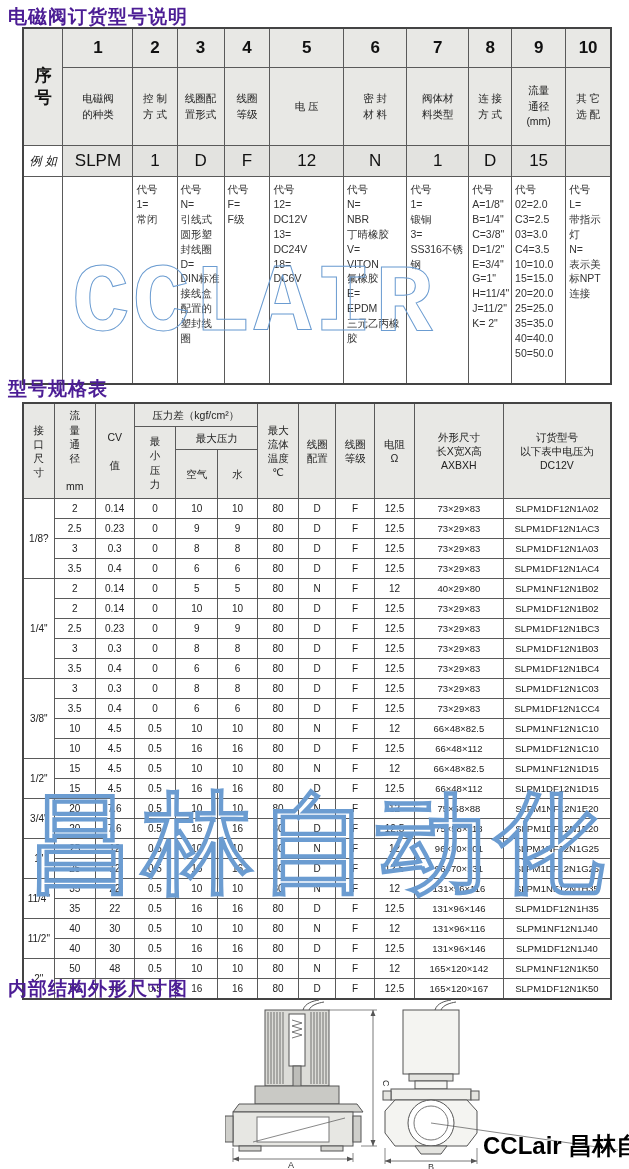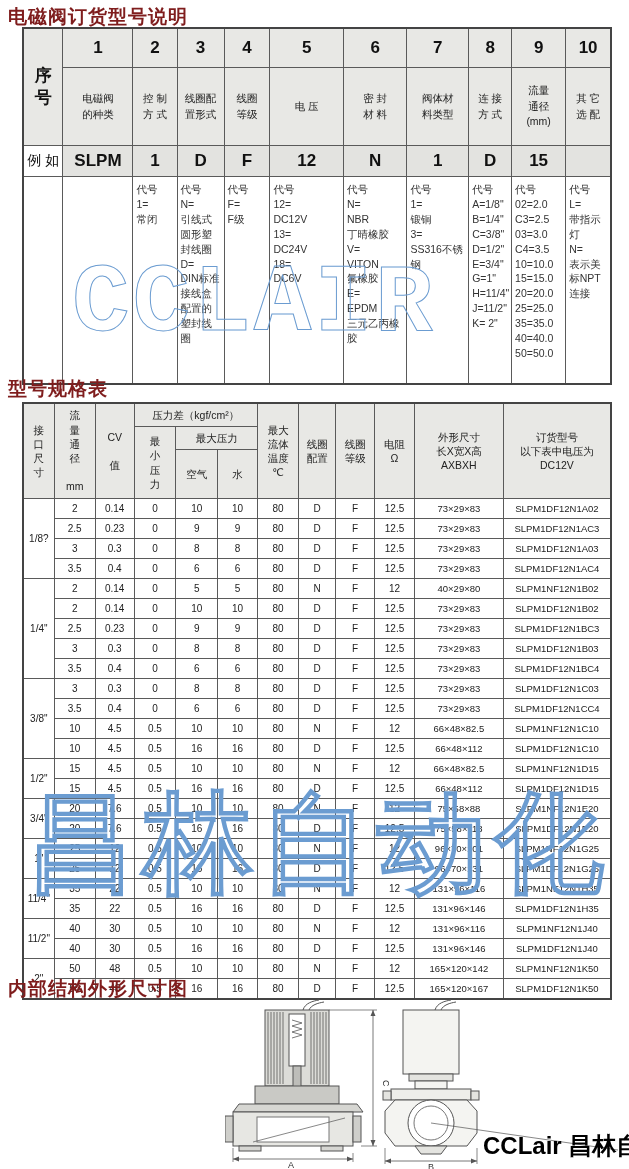--- a/index.html
+++ b/index.html
@@ -2,34 +2,34 @@
 <html><head>
 <meta charset="utf-8">
 <style>
   html,body{margin:0;padding:0;}
   body{
     width:629px;height:1169px;position:relative;background:#fff;
     font-family:"Liberation Sans","DejaVu Sans",sans-serif;color:#222;
     overflow:hidden;
   }
   .sec-title{
-    position:absolute;left:8px;font-size:19px;font-weight:bold;color:#7f1d1d;
+    position:absolute;left:8px;font-size:19px;font-weight:bold;color:#4c1d95;
     letter-spacing:1px;white-space:nowrap;
   }
   table{border-collapse:collapse;table-layout:fixed;position:absolute;left:22px;width:590px;background:#fff;}
   table,td,th{border:1px solid #5a5a5a;}
   table{border:2px solid #444;}
   td,th{padding:0;overflow:hidden;}
 
   
   #order-table .num-row th{height:38px;background:#e8e8e5;font-size:17px;font-weight:bold;color:#111;}
   #order-table .seq-cell{background:#fff;font-size:11px;font-weight:normal;white-space:pre-line;line-height:1.3;}
   #order-table .label-row th{height:73px;background:#e8e8e5;font-size:10.5px;font-weight:normal;line-height:1.5;padding:2px;white-space:pre-line;}
-  #order-table .ex-row td{height:30px;text-align:center;background:#e3e3e0;font-size:17px;font-weight:bold;color:#111;}
-  #order-table .ex-row .ex-label{background:#fff;font-size:14px;font-weight:normal;}
+  #order-table .ex-row td{height:30px;text-align:center;background:#e3e3e0;font-size:17px;font-weight:normal;color:#111;}
+  #order-table .ex-row .ex-label{background:#fff;font-size:12px;font-weight:normal;font-style:italic;}
   #order-table .codes-row td{height:196px;vertical-align:top;text-align:left;font-size:10.5px;line-height:1.42;padding:5px 3px;white-space:pre-line;color:#333;background:#fff;}
 
   
   #spec-table th{background:#e8e8e5;font-size:10.5px;font-weight:normal;line-height:1.35;white-space:pre-line;padding:1px;color:#222;}
   #spec-table td{height:19px;text-align:center;font-size:10px;color:#222;background:#fff;}
   #spec-table .size-cell{font-size:10px;}
   #spec-table .model-cell{font-size:9.5px;letter-spacing:0;}
   #spec-table .dim-cell{font-size:9.5px;}
 
   

